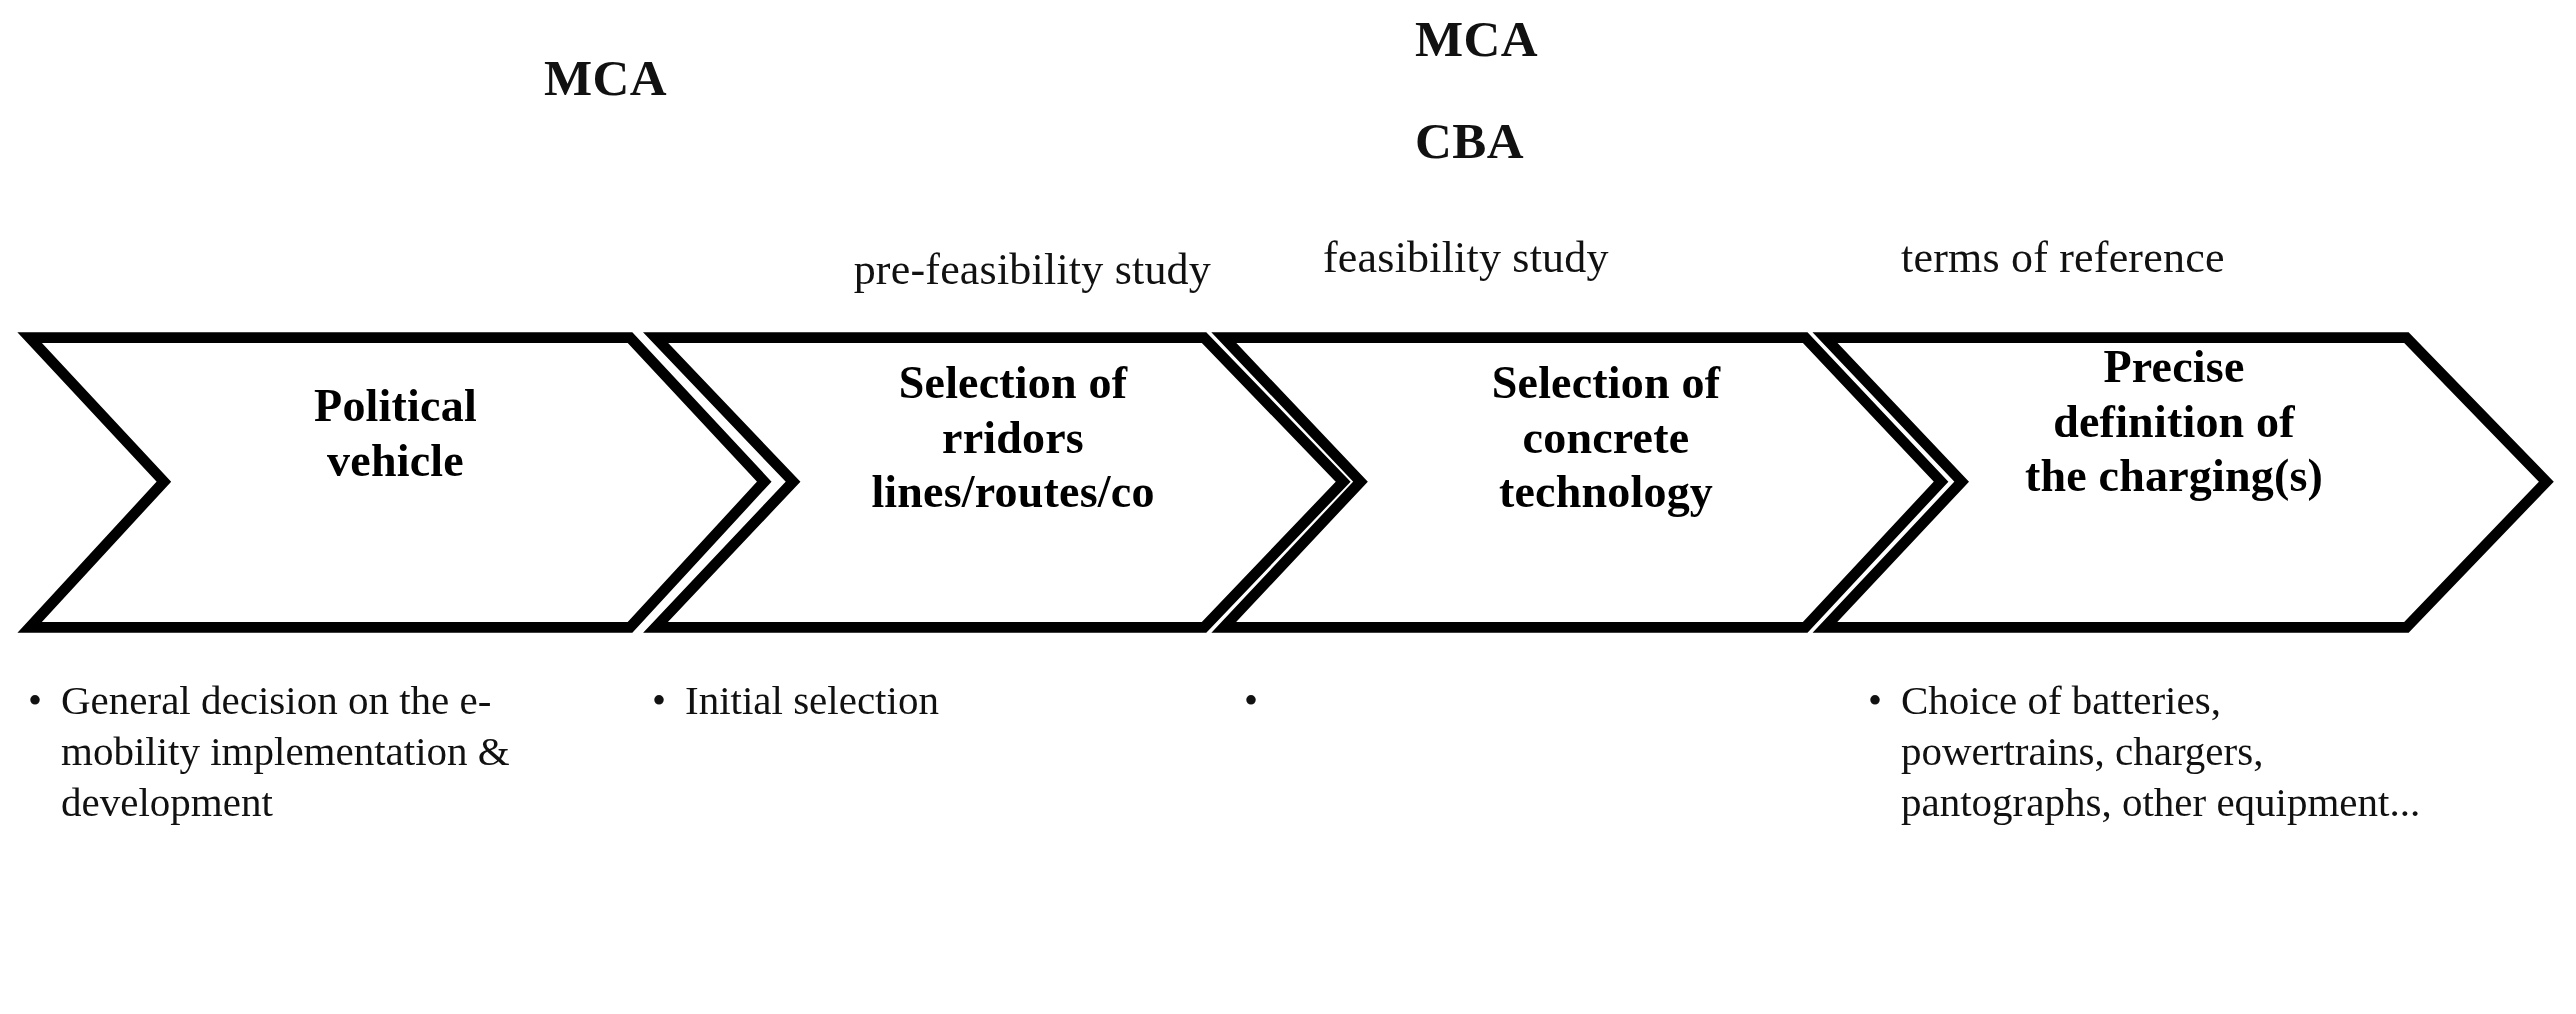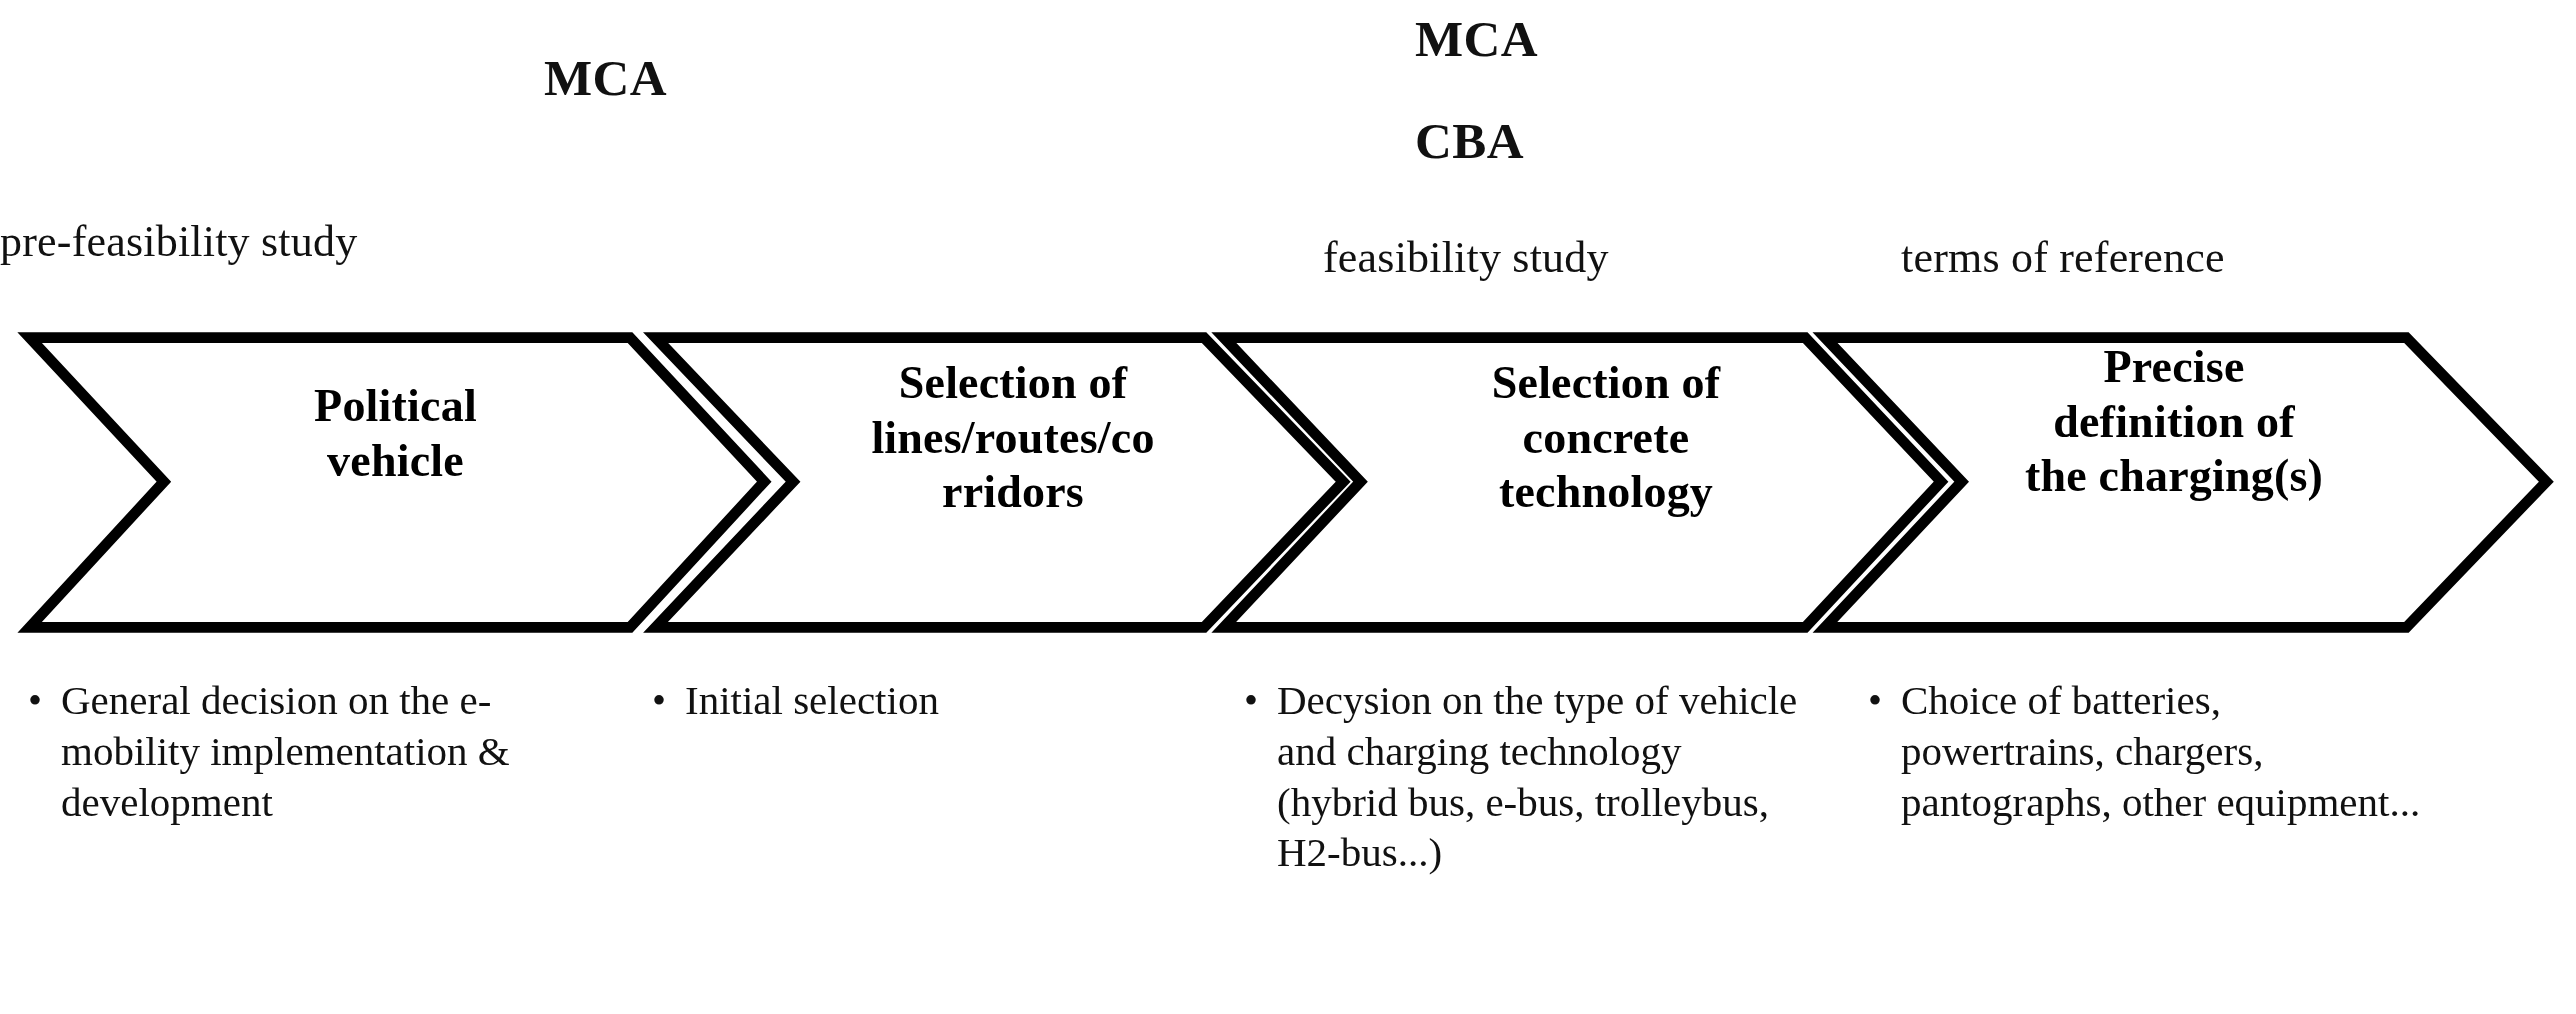--- a/index.html
+++ b/index.html
@@ -11,21 +11,21 @@
     -webkit-font-smoothing:antialiased;
   }
   .stage{position:absolute;left:0;top:0;width:2492px;height:1015px;}
 
   
   .hdr{position:absolute;white-space:nowrap;color:#111;}
   .hdr.bold{font-weight:700;font-size:51px;letter-spacing:0.4px;}
   .hdr.plain{font-weight:400;font-size:44px;letter-spacing:0.2px;}
 
   #hdr-mca-1   {left:0;   top:49px;  width:1211px; text-align:center;}
-  #hdr-pre-1   {left:0;   top:216px; width:1211px; text-align:left;}
+  #hdr-pre-1   {left:0;   top:244px; width:1211px; text-align:right;}
 
   #hdr-mca-2   {left:1415px; top:10px;}
   #hdr-cba-2   {left:1415px; top:112px;}
   #hdr-feas-2  {left:1323px; top:232px;}
 
   #hdr-tor-4   {left:1901px; top:232px;}
 
   
   .chev-band{position:absolute;left:0;top:326px;width:2576px;height:313px;}
   .chev-band svg{display:block;}
@@ -94,22 +94,22 @@
     </svg>
   </div>
 
   <div class="chev-label" id="lbl-1">
     <div>Political</div>
     <div>vehicle</div>
   </div>
 
   <div class="chev-label" id="lbl-2">
     <div>Selection of</div>
+    <div>rridors</div>
     <div>lines/routes/co</div>
-    <div>rridors</div>
   </div>
 
   <div class="chev-label" id="lbl-3">
     <div>Selection of</div>
     <div>concrete</div>
     <div>technology</div>
   </div>
 
   <div class="chev-label" id="lbl-4">
     <div>Precise</div>
@@ -127,21 +127,20 @@
   <div class="bullets" id="col-2">
     <div class="bullet-row">
       <span class="dot">•</span>
       <span>Initial selection</span>
     </div>
   </div>
 
   <div class="bullets" id="col-3">
     <div class="bullet-row">
       <span class="dot">•</span>
-      <span>Decysion on the type of vehicle and charging technology (hybrid bus, e-bus, trolleybus, H2-bus...)</span>
     </div>
   </div>
 
   <div class="bullets" id="col-4">
     <div class="bullet-row">
       <span class="dot">•</span>
       <span>Choice of batteries, powertrains, chargers, pantographs, other equipment...</span>
     </div>
   </div>
 

